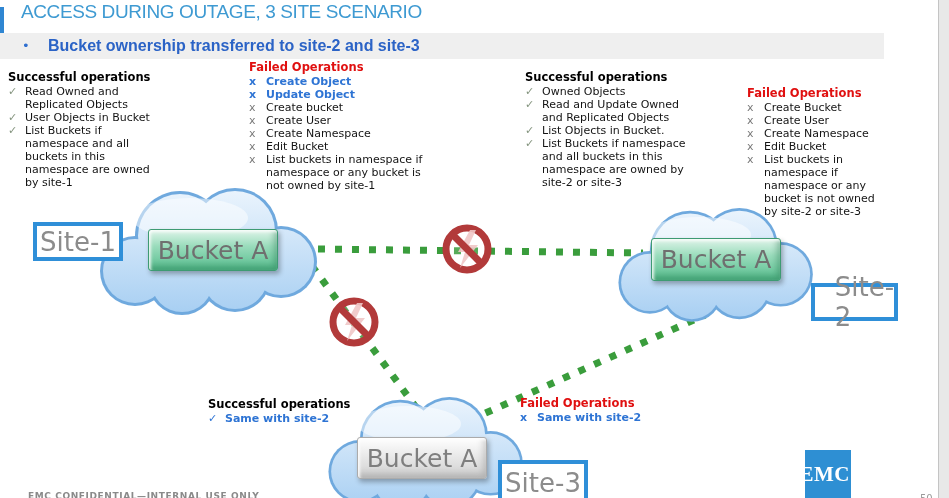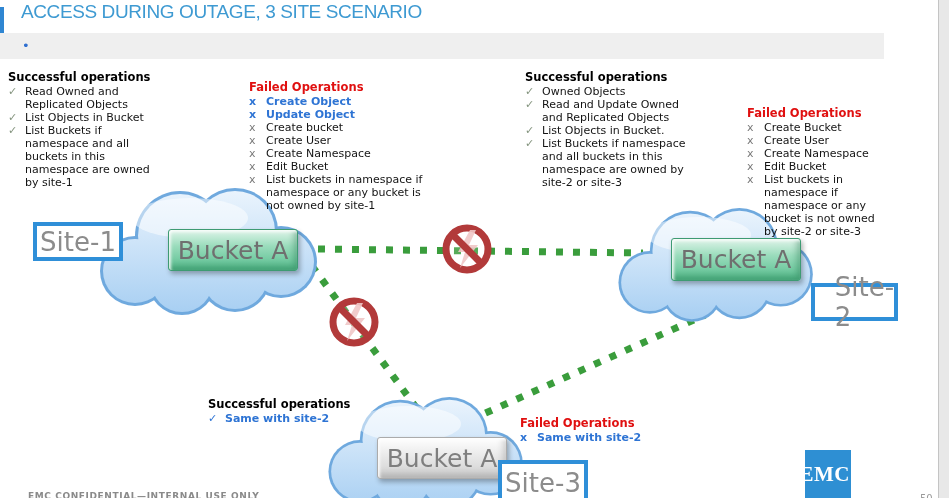--- a/index.html
+++ b/index.html
@@ -24,21 +24,21 @@
   #cloud-site2 { left:605px; top:190px; width:215px; height:140px; }
   #cloud-site3 { left:315px; top:383px; width:215px; height:132px; }
 
   
   .sign { position:absolute; }
   #sign-1 { left:439px; top:221px; }
   #sign-2 { left:326px; top:294px; }
 
   
   .bucket { position:absolute; display:flex; align-items:center; justify-content:center;
-            color:#6F6F6F; border-radius:3px; font-size:25px;margin-left:20px; }
+            color:#6F6F6F; border-radius:3px; font-size:25px; }
   .bucket.green { background:linear-gradient(180deg,#DFF4E9 0%,#9ADCBC 40%,#58BE8F 100%);
                   border:1px solid #3E9B73;
                   box-shadow:inset 2px 2px 3px rgba(255,255,255,.85), inset -3px -4px 6px rgba(20,100,60,.35),
                              2px 3px 5px rgba(0,0,0,.3); }
   .bucket.silver { background:linear-gradient(180deg,#FFFFFF 0%,#E9E9E9 45%,#CFCFCF 100%);
                    border:1px solid #ABABAB; color:#7E7E7E;
                    box-shadow:inset 2px 2px 3px rgba(255,255,255,.9), inset -3px -4px 6px rgba(90,90,90,.25),
                               2px 3px 5px rgba(0,0,0,.3); }
   #bucket-site1 { left:148px; top:229px; width:130px; height:42px; }
   #bucket-site2 { left:651px; top:238px; width:130px; height:43px; }
@@ -47,21 +47,21 @@
   
   .site-label { position:absolute; background:#ffffff; border:4px solid #2F8FD8; color:#8C8C8C;
                 display:flex; align-items:center; justify-content:center; font-size:26px; }
   #site1-label { left:33px;  top:206px; width:90px; height:39px;margin-top:16px; }
   #site2-label { left:811px; top:283px; width:87px; height:38px;padding-left:20px; }
   #site3-label { left:498px; top:460px; width:90px; height:45px; }
 
   
   .ops-block { position:absolute; font-size:11px; line-height:13px; color:#141414; }
   .ops-header { font-weight:bold; font-size:11.5px; margin-bottom:1px; color:#000; }
-  .ops-header.failed { color:#E01010;margin-top:20px; }
+  .ops-header.failed { color:#E01010; }
   .ops-item { display:flex; }
   .ops-item .marker { flex:0 0 17px; width:17px; color:#84947e; }
   .ops-item .marker.x-mark { color:#7a7a7a; }
   .ops-item .item-text { flex:1; }
   .ops-item.style-blue { color:#2E74D4; font-weight:bold; }
   .ops-item.style-blue .marker { color:#2E74D4; }
 
   #blk-site1-success  { left:8px;   top:71px;  width:157px; }
   #blk-site1-failed   { left:249px; top:61px;  width:177px; }
   #blk-site23-success { left:525px; top:71px;  width:162px; }
@@ -80,20 +80,21 @@
   .right-strip { position:absolute; left:938px; top:0; width:11px; height:498px; background:#E8E8E8;
                  border-left:1px solid #C4C4C4; }
 </style>
 </head>
 <body>
 
 <div class="title-caret"></div>
 <div class="slide-title">ACCESS DURING OUTAGE, 3 SITE SCENARIO</div>
 <div class="subtitle-band">
   <span class="subtitle-bullet">•</span>
+  <span class="subtitle-text">Bucket ownership transferred to site-2 and site-3</span>
 </div>
 
 <svg class="links-layer" width="949" height="498">
   <line x1="318" y1="249" x2="643" y2="253" stroke="#3A9D3C" stroke-width="7" stroke-dasharray="7 10"></line>
   <line x1="312" y1="266" x2="440" y2="440" stroke="#3A9D3C" stroke-width="7" stroke-dasharray="7 10"></line>
   <line x1="470" y1="420" x2="705" y2="315" stroke="#3A9D3C" stroke-width="7" stroke-dasharray="7 10"></line>
 </svg>
 
 <svg id="cloud-site1" class="cloud" viewBox="0 0 240 140">
   <defs>
@@ -208,21 +209,21 @@
   <div class="ops-header success">Successful operations</div>
   <div>
 
       <div class="ops-item">
         <span class="marker">✓</span>
         <span class="item-text">Read Owned and Replicated Objects</span>
       </div>
 
       <div class="ops-item">
         <span class="marker">✓</span>
-        <span class="item-text">List Objects in Bucket</span>
+        <span class="item-text">User Objects in Bucket</span>
       </div>
 
       <div class="ops-item">
         <span class="marker">✓</span>
         <span class="item-text">List Buckets if namespace and all buckets in this namespace are owned by site-1</span>
       </div>
     </div>
 </div>
 
 <div id="blk-site1-failed" class="ops-block">

